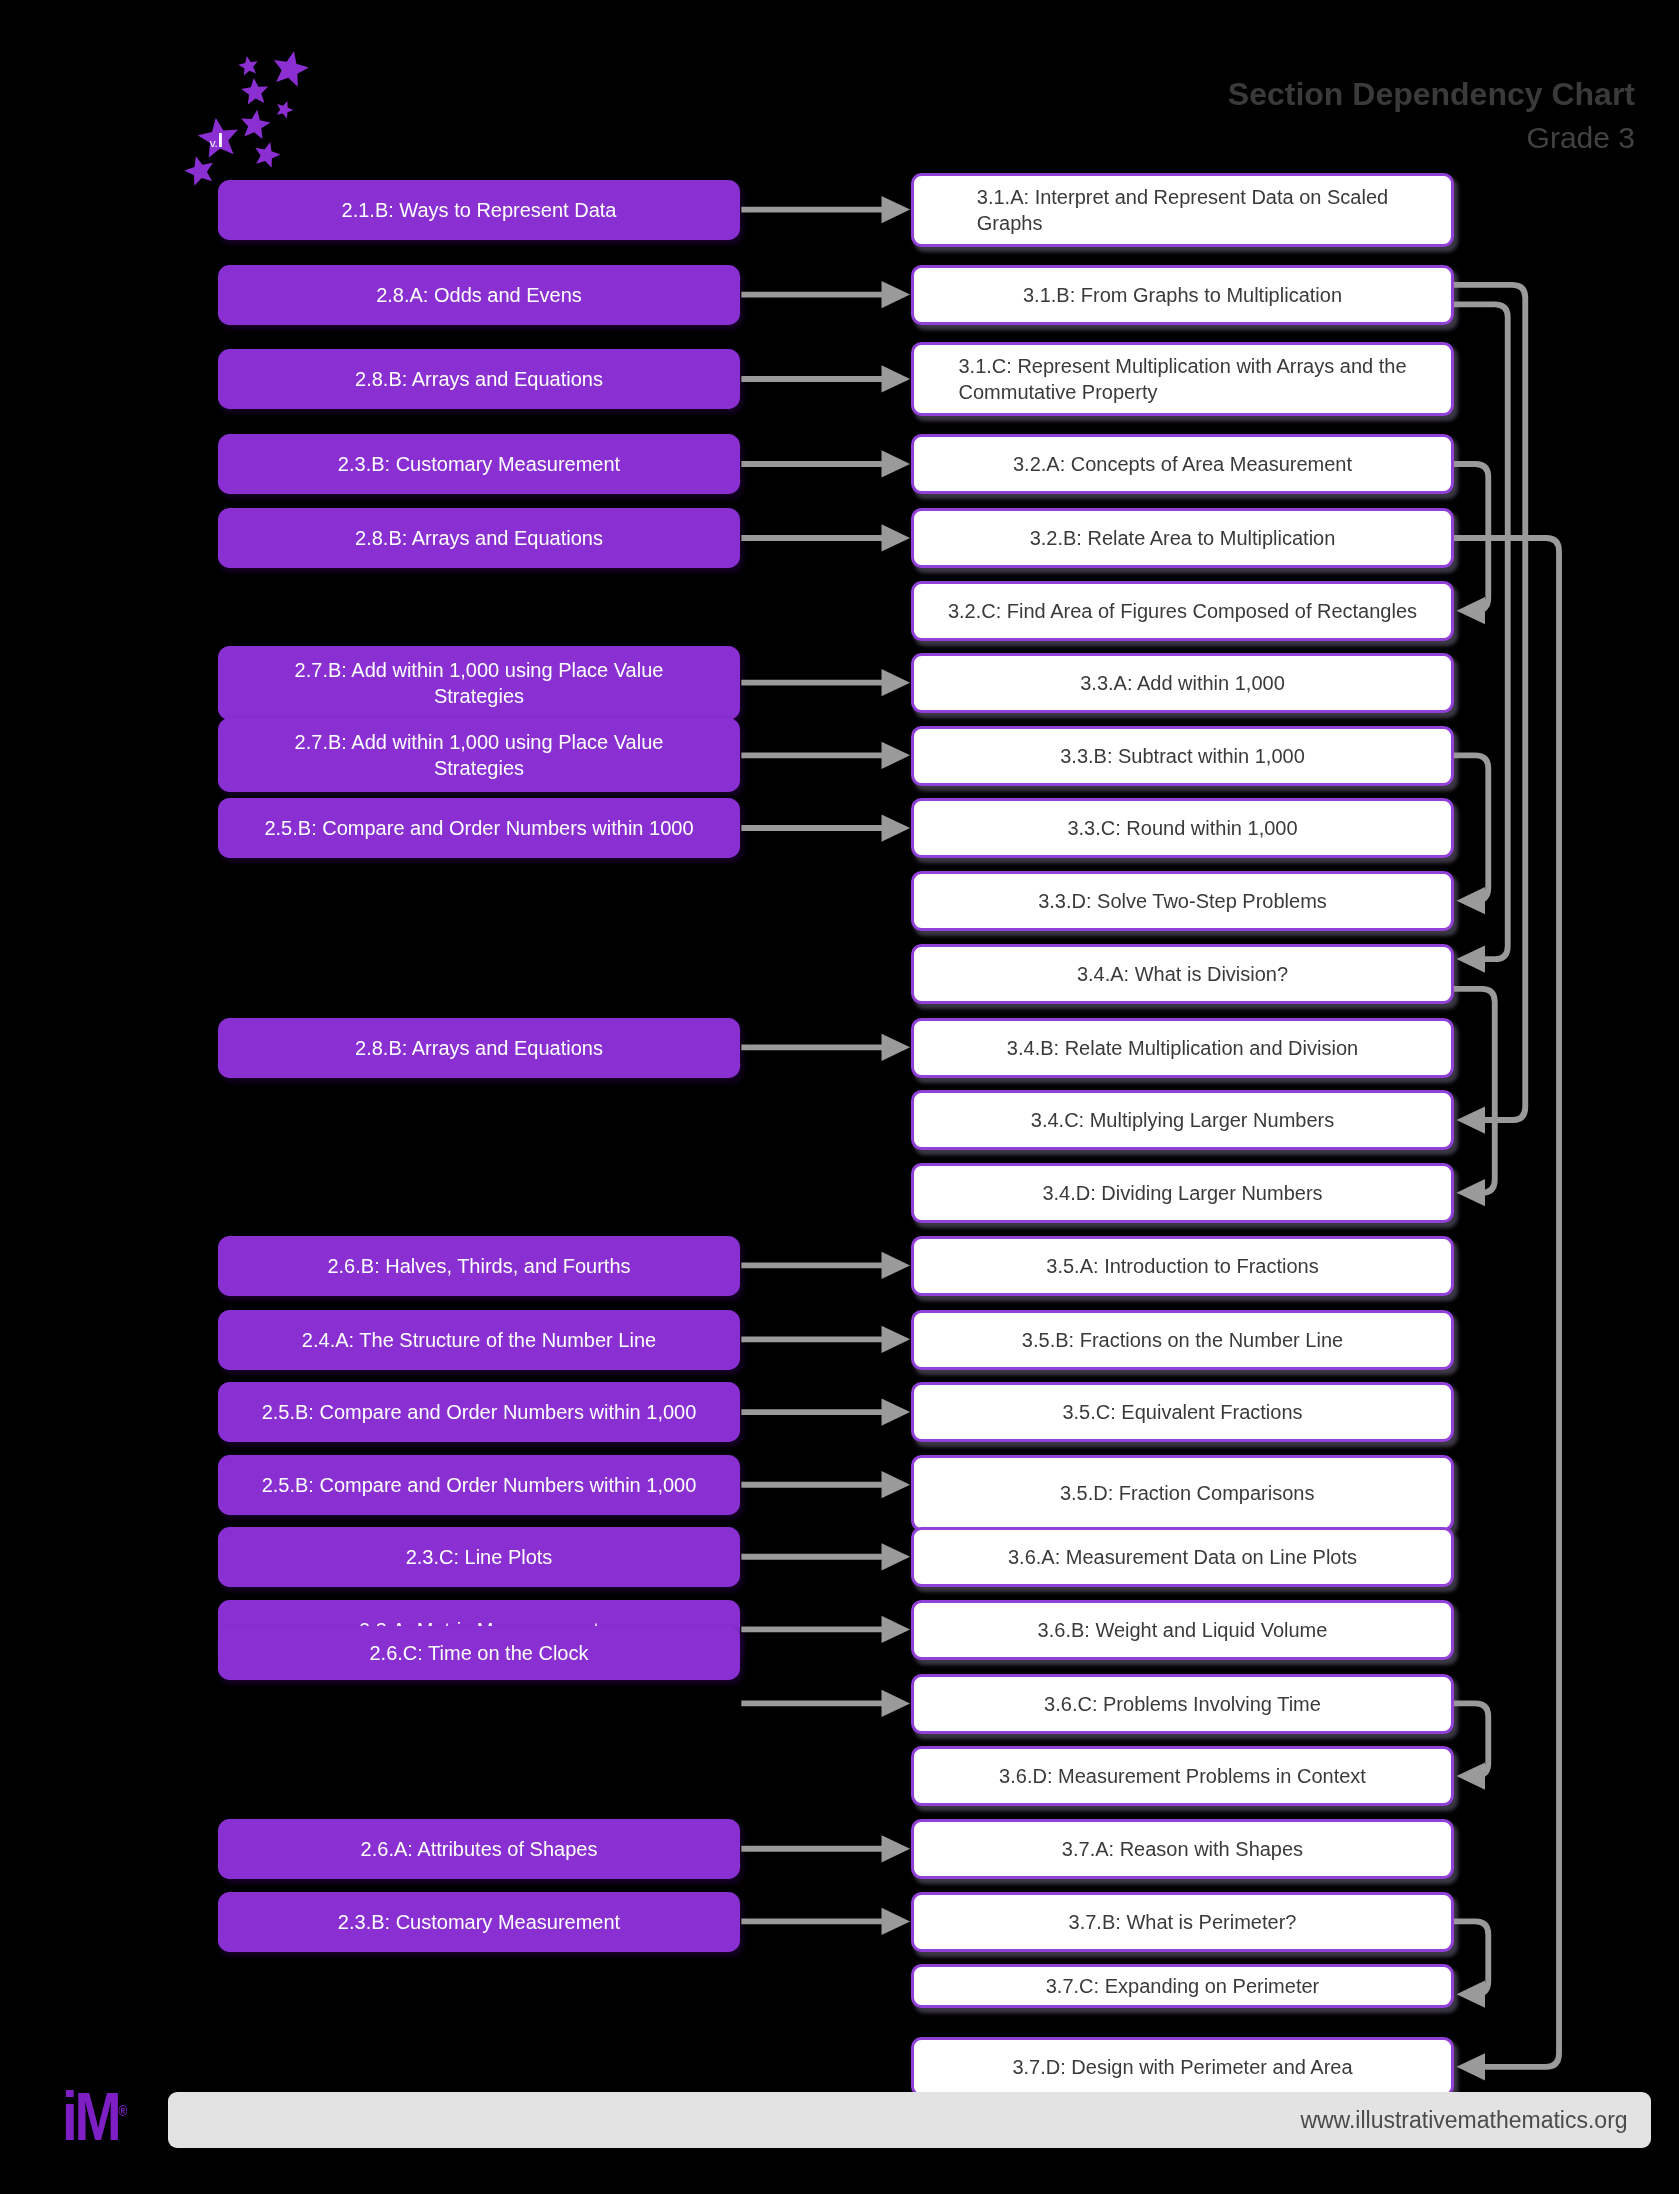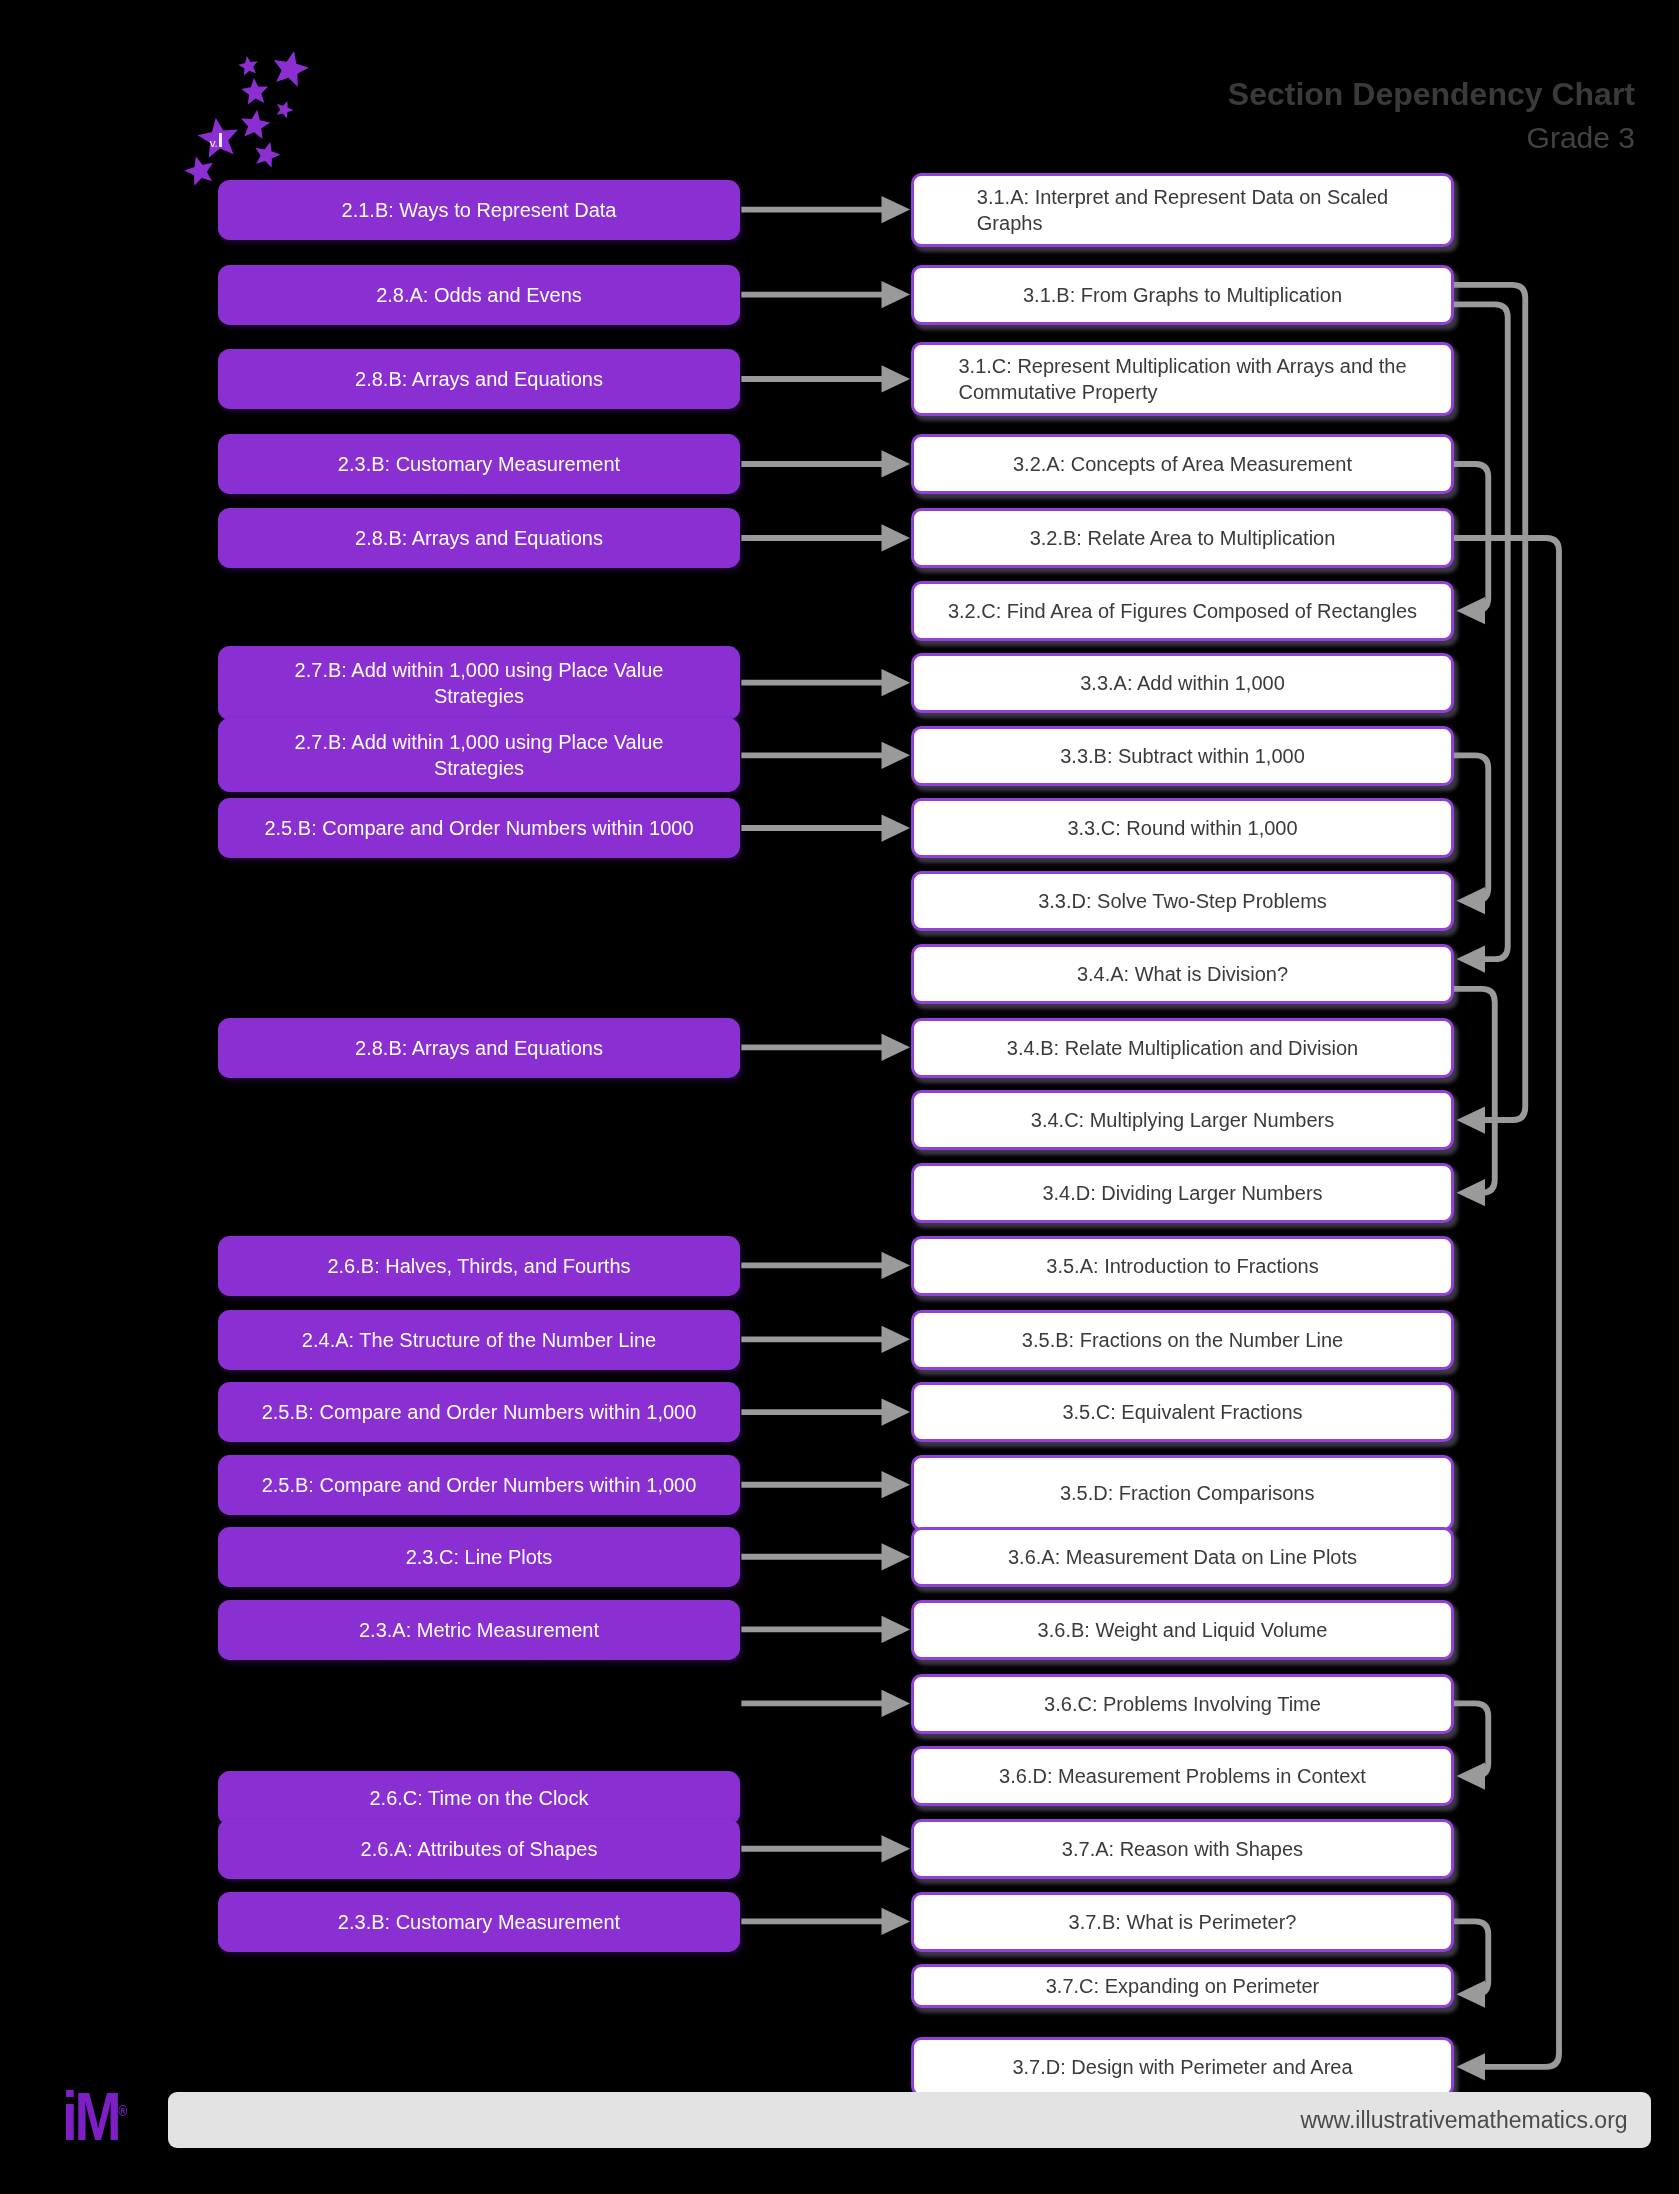--- a/index.html
+++ b/index.html
@@ -112,21 +112,21 @@
       <div class="src-box" style="top: 1310px; height: 60px;">2.4.A: The Structure of the Number Line</div>
       <div class="dst-box" style="top: 1310px; height: 60px;">3.5.B: Fractions on the Number Line</div>
       <div class="src-box" style="top: 1382px; height: 60px;">2.5.B: Compare and Order Numbers within 1,000</div>
       <div class="dst-box" style="top: 1382px; height: 60px;">3.5.C: Equivalent Fractions</div>
       <div class="src-box" style="top: 1455px; height: 60px;">2.5.B: Compare and Order Numbers within 1,000</div>
       <div class="dst-box" style="top: 1455px; height: 76px; padding-left: 21px;">3.5.D: Fraction Comparisons</div>
       <div class="src-box" style="top: 1527px; height: 60px;">2.3.C: Line Plots</div>
       <div class="dst-box" style="top: 1527px; height: 60px;">3.6.A: Measurement Data on Line Plots</div>
       <div class="src-box" style="top: 1600px; height: 60px;">2.3.A: Metric Measurement</div>
       <div class="dst-box" style="top: 1600px; height: 60px;">3.6.B: Weight and Liquid Volume</div>
-      <div class="src-box" style="top: 1771px; height: 54px;">2.6.C: Time on the Clock</div>
+      <div class="src-box" style="top: 1626px; height: 54px;">2.6.C: Time on the Clock</div>
       <div class="dst-box" style="top: 1674px; height: 60px;">3.6.C: Problems Involving Time</div>
       <div class="dst-box" style="top: 1746px; height: 60px;">3.6.D: Measurement Problems in Context</div>
       <div class="src-box" style="top: 1819px; height: 60px;">2.6.A: Attributes of Shapes</div>
       <div class="dst-box" style="top: 1819px; height: 60px;">3.7.A: Reason with Shapes</div>
       <div class="src-box" style="top: 1892px; height: 60px;">2.3.B: Customary Measurement</div>
       <div class="dst-box" style="top: 1892px; height: 60px;">3.7.B: What is Perimeter?</div>
       <div class="dst-box" style="top: 1964px; height: 44px;">3.7.C: Expanding on Perimeter</div>
       <div class="dst-box" style="top: 2037px; height: 60px;">3.7.D: Design with Perimeter and Area</div>
     </div>
 

